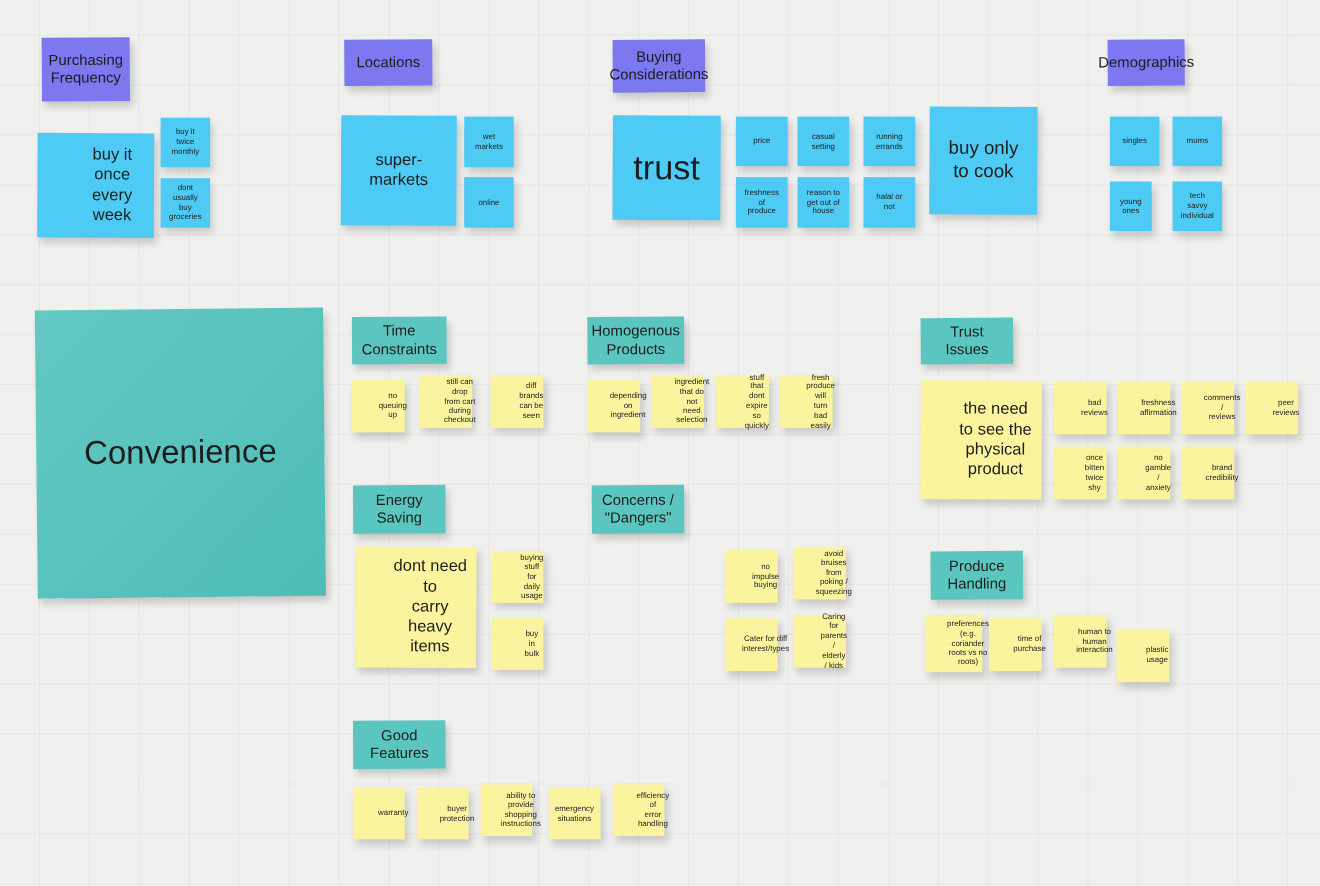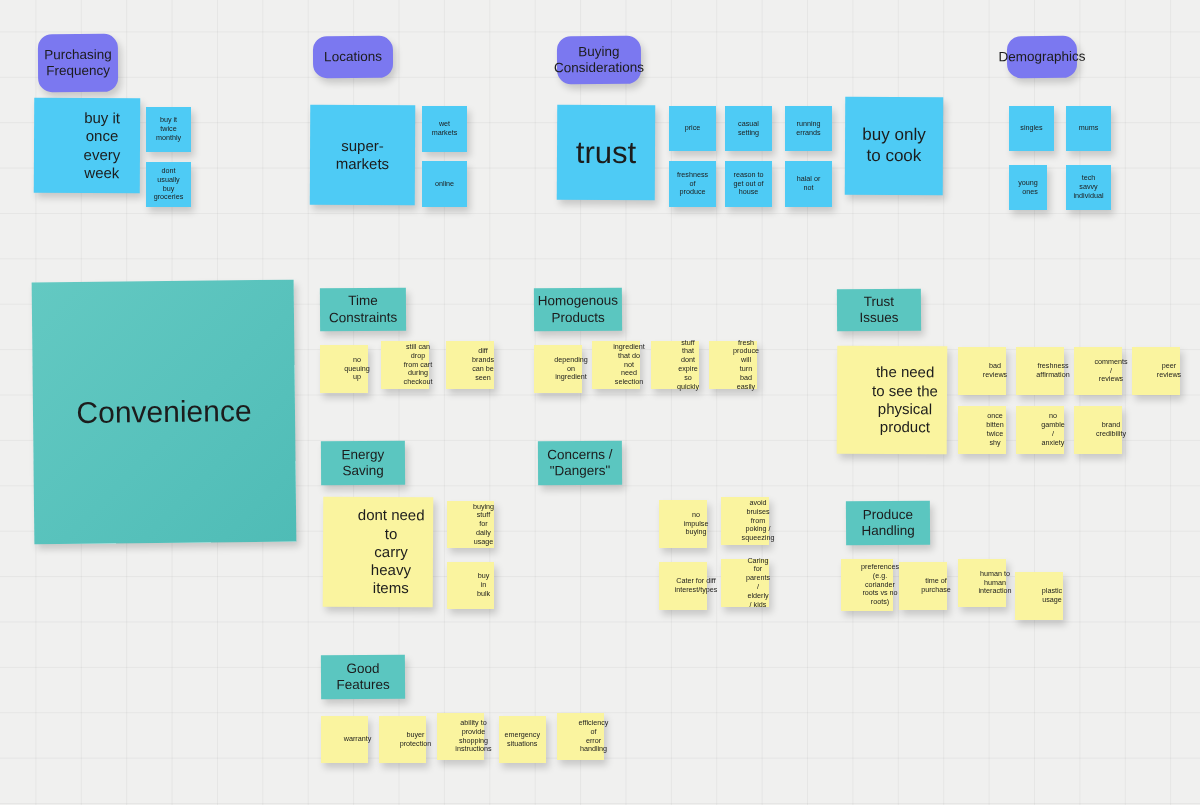--- a/index.html
+++ b/index.html
@@ -31,21 +31,21 @@
     line-height:1.22;
     color:#1c1c1c;
     padding:5px 6px;
     box-shadow:3px 5px 7px rgba(0,0,0,0.17);
     -webkit-font-smoothing:antialiased;
   }
   .note > span{display:block;white-space:pre-line;}
 
   
   .c-blue   {background:#4ecbf5;}
-  .c-purple {background:#7b78f0;border-radius:14px;}
+  .c-purple {background:#7b78f0;}
   .c-teal   {background:#5bc6c0;}
   .c-yellow {background:#faf49f;padding-left:32px;}
   .c-bigteal{
     background:linear-gradient(135deg,#63c9c2 0%,#58c2bc 55%,#4fbcb6 100%);
   }
 
   
   .t-header   {font-size:13.5px;}
   .t-tiny     {font-size:7.2px;}
   .t-mid      {font-size:15px;}
@@ -59,21 +59,21 @@
 </style>
 </head>
 <body>
 
 <div id="board">
 
   <div class="note c-purple t-header skewA" style="left:38px;top:34px;width:80px;height:58px;">
     <span>Purchasing
 Frequency</span>
   </div>
-  <div class="note c-blue t-mid skewB" style="left:34px;top:98px;width:106px;height:95px;padding-left:36px;">
+  <div class="note c-blue t-mid skewB" style="left:34px;top:121px;width:106px;height:95px;padding-left:36px;">
     <span>buy it once
 every week</span>
   </div>
   <div class="note c-blue t-tiny" style="left:146px;top:107px;width:45px;height:45px;">
     <span>buy it twice
 monthly</span>
   </div>
   <div class="note c-blue t-tiny" style="left:146px;top:162px;width:45px;height:45px;">
     <span>dont usually
 buy groceries</span>
@@ -133,21 +133,21 @@
   <div class="note c-blue t-big skewB" style="left:845px;top:97px;width:98px;height:98px;">
     <span>buy only
 to cook</span>
   </div>
   <div class="note c-blue t-tiny" style="left:1009px;top:106px;width:45px;height:45px;">
     <span>singles</span>
   </div>
   <div class="note c-blue t-tiny" style="left:1066px;top:106px;width:45px;height:45px;">
     <span>mums</span>
   </div>
-  <div class="note c-blue t-tiny" style="left:1009px;top:165px;width:38px;height:45px;text-align:right;">
+  <div class="note c-blue t-tiny" style="left:1009px;top:165px;width:38px;height:45px;">
     <span>young
 ones</span>
   </div>
   <div class="note c-blue t-tiny" style="left:1066px;top:165px;width:45px;height:45px;">
     <span>tech savvy
 individual</span>
   </div>
 
   <div class="note c-bigteal t-giant skewC" style="left:33px;top:281px;width:262px;height:262px;">
     <span>Convenience</span>

